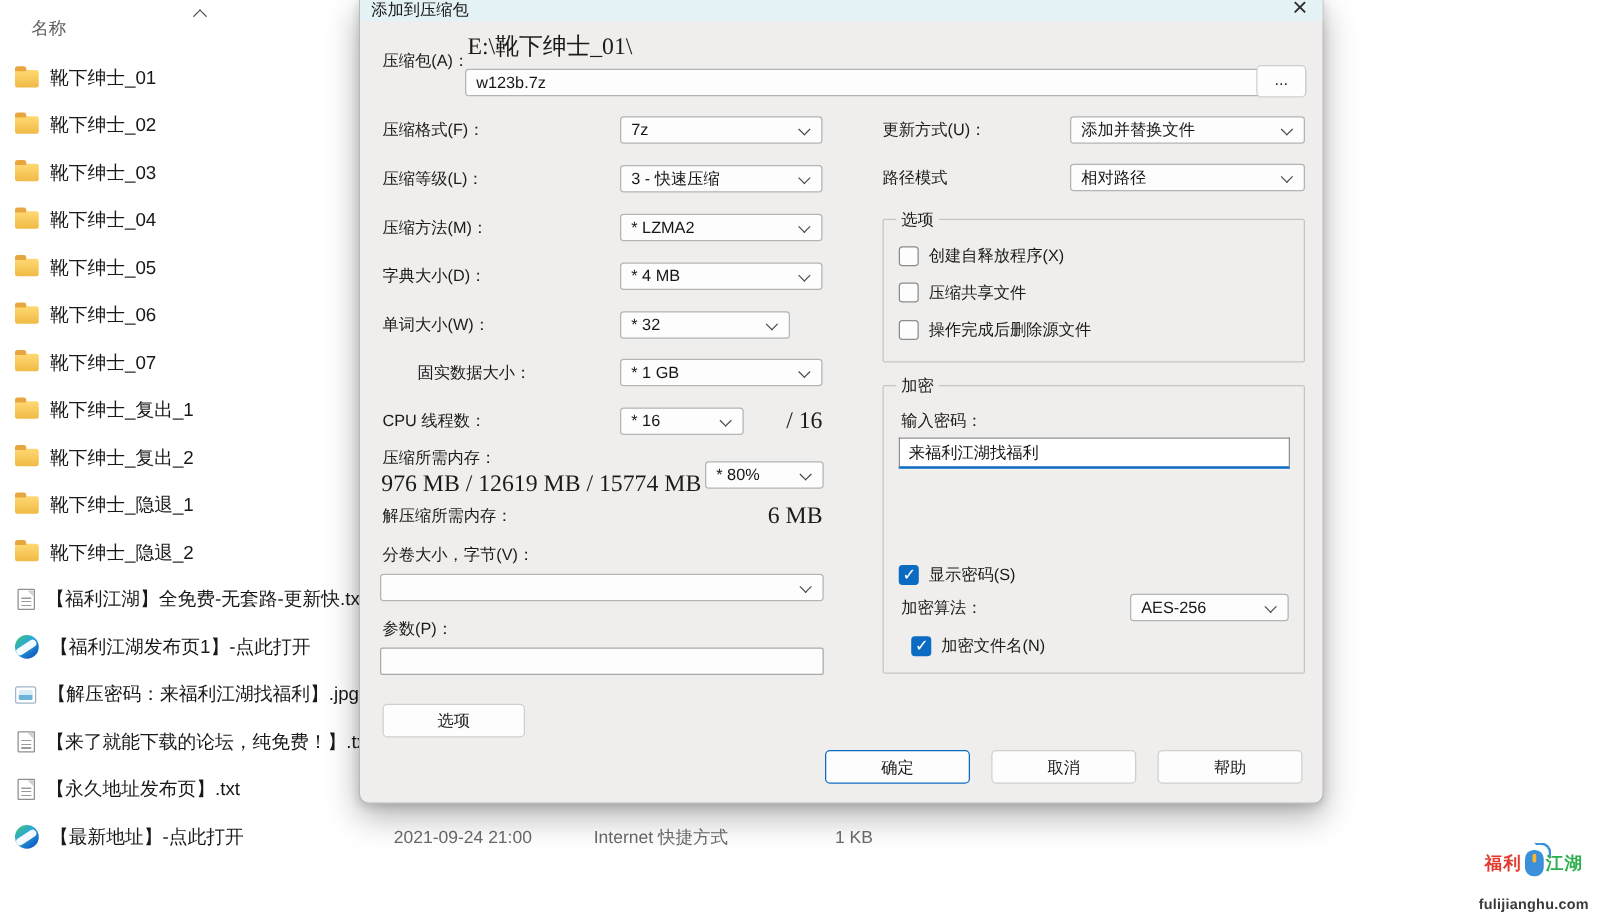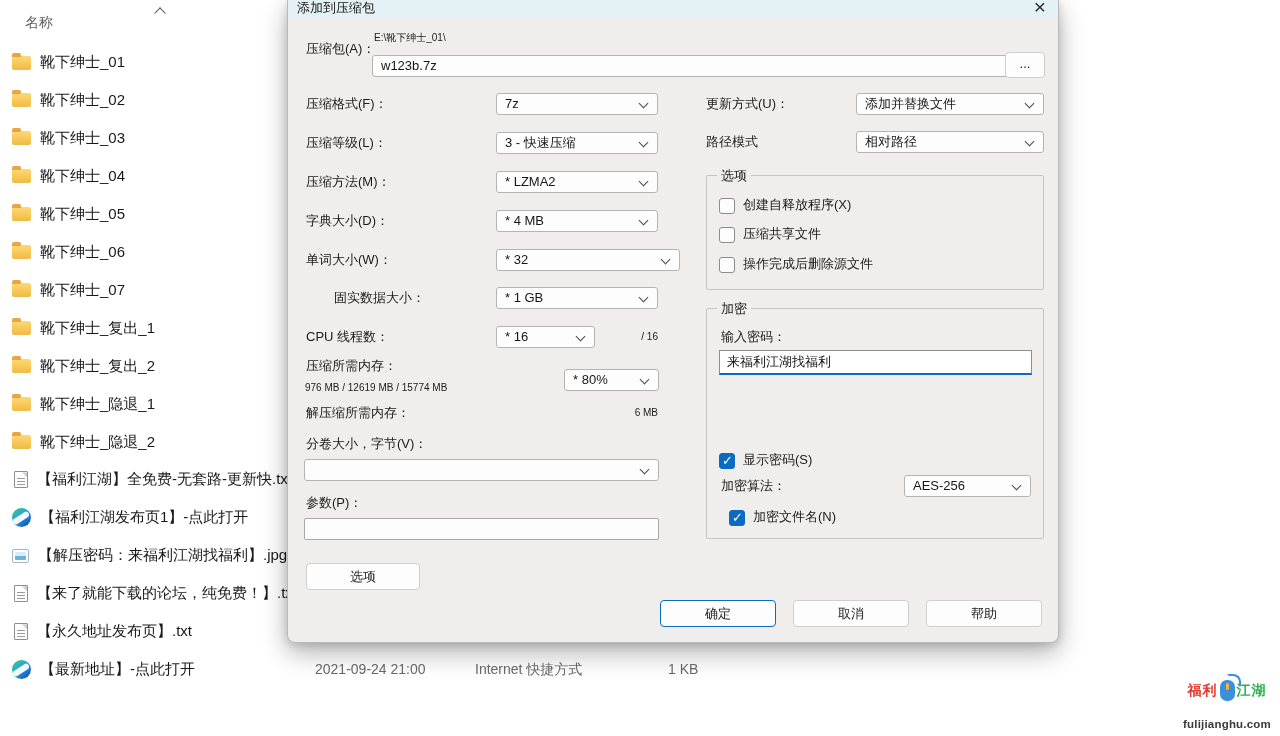--- a/index.html
+++ b/index.html
@@ -50,37 +50,37 @@
 
   
   .dialog { position:absolute; left:287px; top:0; width:772px; height:643px; z-index:10;
     background:#efeeec; border:1px solid #b9b9b9; border-top:none; border-radius:0 0 8px 8px;
     box-shadow:0 10px 26px rgba(0,0,0,.30), 0 2px 8px rgba(0,0,0,.14); }
   .titlebar { position:absolute; left:0; top:0; right:0; height:17px; background:#e5f2f5; border-radius:0; }
   .dlg-title { position:absolute; left:9px; top:0px; font-size:13px; line-height:16px; color:#151515; white-space:nowrap; }
   .dlg-close { position:absolute; right:12px; top:-5px; font-size:21px; font-weight:300; color:#2b2b2b; cursor:default; }
 
   .lbl { position:absolute; font-size:13px; line-height:22px; color:#1b1b1b; white-space:nowrap; }
-  .val { position:absolute; font-size:10px; line-height:22px; color:#1b1b1b; white-space:nowrap; }
+  .val { position:absolute; font-size:19px; line-height:22px; color:#1b1b1b; white-space:nowrap;font-family:Liberation Serif, serif; }
 
   .dd { position:absolute; height:22px; background:#fdfdfd; border:1px solid #b4b4b4; border-radius:3px;
     font-size:13px; line-height:20px; padding-left:8px; color:#161616; white-space:nowrap; overflow:hidden; }
   .dd::after { content:""; position:absolute; right:10px; top:6px; width:6px; height:6px;
     border-right:1.3px solid #4a4a4a; border-bottom:1.3px solid #4a4a4a; transform:rotate(45deg); }
   .ti { position:absolute; height:22px; background:#fdfdfd; border:1px solid #a9a9a9; border-radius:2px;
     font-size:13px; line-height:20px; padding-left:7px; color:#161616; }
 
   .btn { position:absolute; height:27px; background:#fdfdfd; border:1px solid #cfcfcf; border-radius:4px;
     font-size:13px; line-height:25px; text-align:center; color:#1b1b1b; cursor:default; }
   .btn-ok { border:1.5px solid #0b6bc2; }
 
   .grp { position:absolute; border:1px solid #c5c5c5; border-radius:2px; }
   .grp-legend { position:absolute; left:10px; top:-9px; padding:0 4px; background:#efeeec; font-size:13px; color:#1b1b1b; }
 
-  .cb-row { position:absolute; display:flex; align-items:flex-end; gap:8px; height:18px; }
+  .cb-row { position:absolute; display:flex; align-items:center; gap:8px; height:18px; }
   .cb { width:16px; height:16px; border:1px solid #8b8b8b; border-radius:3px; background:#fdfdfd; position:relative; flex:0 0 auto; }
   .cb.on { background:#0b6bc2; border-color:#0b6bc2; }
   .cb.on::after { content:"\2713"; position:absolute; left:2px; top:-1px; color:#fff; font-size:13px; }
   .cb-label { font-size:13px; color:#1b1b1b; white-space:nowrap; }
 
   .pwd { position:absolute; background:#fff; border:1px solid #8f8f8f; border-bottom:2px solid #0b6bc2;
     font-size:13px; line-height:21px; padding-left:7px; color:#141414; }
 </style>
 </head>
 <body>
@@ -187,21 +187,21 @@
 
   <span class="lbl" style="left:18px; top:93px;">压缩格式(F)：</span>
   <div class="dd" style="left:208px; top:93px; width:162px;">7z</div>
   <span class="lbl" style="left:18px; top:132px;">压缩等级(L)：</span>
   <div class="dd" style="left:208px; top:132px; width:162px;">3 - 快速压缩</div>
   <span class="lbl" style="left:18px; top:171px;">压缩方法(M)：</span>
   <div class="dd" style="left:208px; top:171px; width:162px;">* LZMA2</div>
   <span class="lbl" style="left:18px; top:210px;">字典大小(D)：</span>
   <div class="dd" style="left:208px; top:210px; width:162px;">* 4 MB</div>
   <span class="lbl" style="left:18px; top:249px;">单词大小(W)：</span>
-  <div class="dd" style="left:208px; top:249px; width:184px;">* 32</div>
+  <div class="dd" style="left:208px; top:249px; width:136px;">* 32</div>
   <span class="lbl" style="left:18px; top:287px;margin-left:28px;">固实数据大小：</span>
   <div class="dd" style="left:208px; top:287px; width:162px;">* 1 GB</div>
 
   <span class="lbl" style="left:18px; top:326px;">CPU 线程数：</span>
   <div class="dd" style="left:208px; top:326px; width:99px;">* 16</div>
   <span class="val" style="left:330px; top:326px; width:40px; text-align:right;">/ 16</span>
 
   <span class="lbl" style="left:18px; top:355px;">压缩所需内存：</span>
   <span class="val" style="left:17px; top:377px;">976 MB / 12619 MB / 15774 MB</span>
   <div class="dd" style="left:276px; top:369px; width:95px;">* 80%</div>

